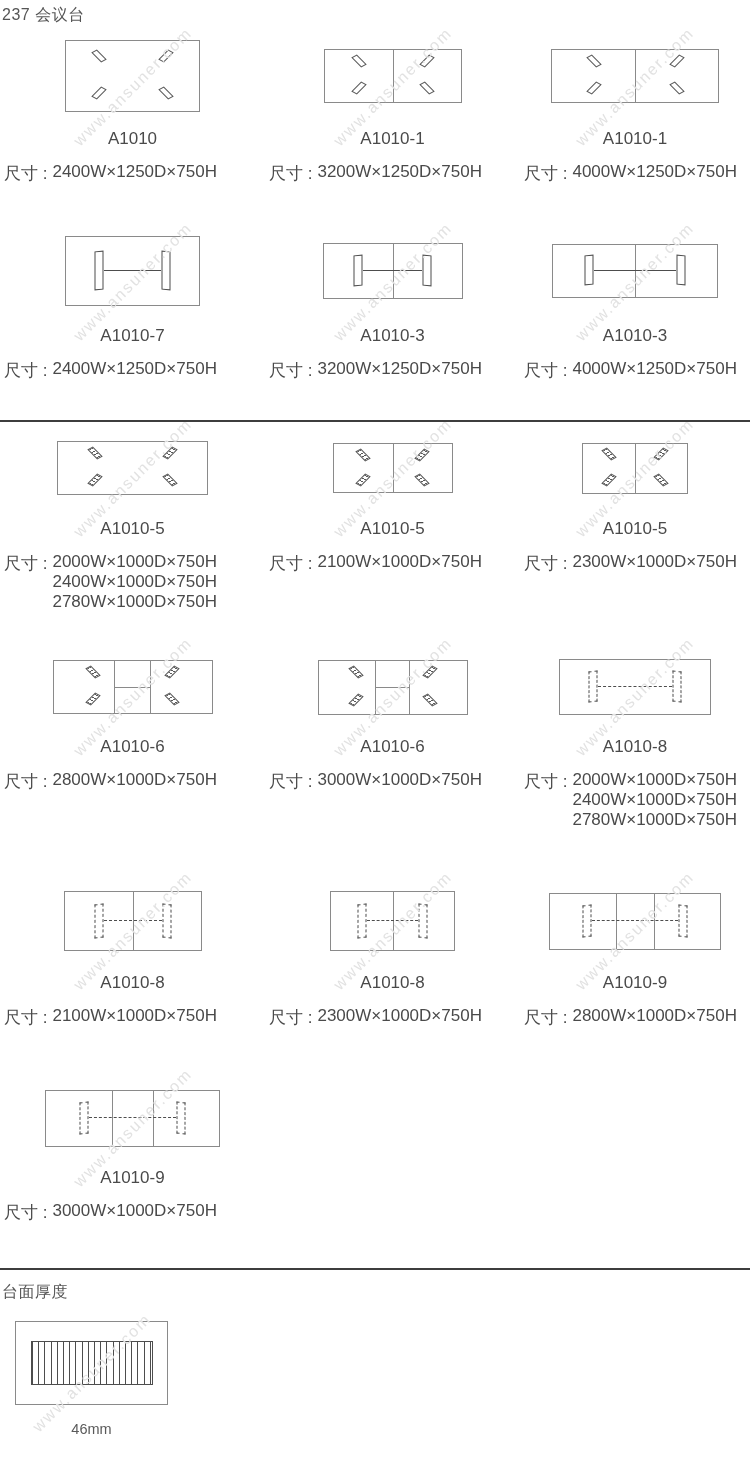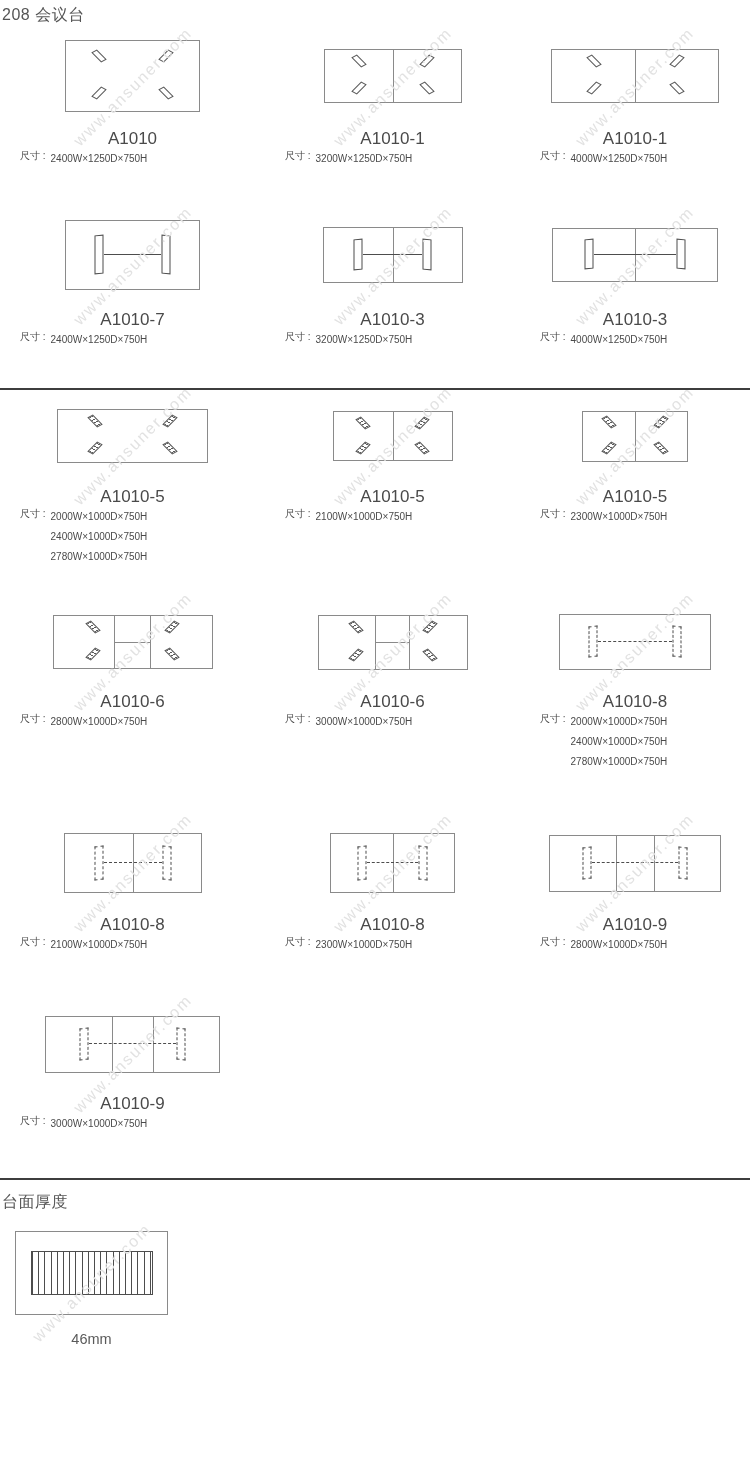--- a/index.html
+++ b/index.html
@@ -28,21 +28,21 @@
   
   .fv { position: relative; border: 1px solid #8a8a8a; background: #fff; z-index: 1; }
   .fleg { position: absolute; top: 20%; height: 58%; width: 9px; border: 1px solid #4d4d4d; background: #fff; transform: translateX(-50%); z-index: 2; }
   .fleg.l { transform: translateX(-50%) skewY(-6deg); }
   .fleg.r { transform: translateX(-50%) skewY(6deg); }
   .beam { position: absolute; top: 49%; height: 0; border-top: 1px solid #4d4d4d; z-index: 1; }
   .fv.dashed .fleg { border-style: dashed; }
   .fv.dashed .beam { border-top-style: dashed; }
 
   .model { margin-top: 9px; text-align: center; font-size: 17px; color: #4a4a4a; }
-  .sizes { display: flex; padding-left: 20px; font-size: 10px; color: #4a4a4a; }
+  .sizes { margin-top: 13px; display: flex; padding-left: 4px; font-size: 17px; color: #4a4a4a; }
   .sizes .prefix { margin-right: 5px; white-space: nowrap; }
   .size-lines { display: flex; flex-direction: column; }
   .size-lines span { line-height: 20px; white-space: nowrap; }
 
   .divider { height: 0; border-top: 2px solid #3d3d3d; }
 
   
   .s1 .row1 { margin-top: 6px; }
   .s1 .row1 .dwrap { height: 88px; }
   .s1 .row2 { margin-top: 40px; }
@@ -65,21 +65,21 @@
   .thick-outer { position: relative; width: 153px; height: 84px; border: 1px solid #8a8a8a; background: #fff; display: flex; align-items: center; justify-content: center; z-index: 1; }
   .thick-hatch { width: 122px; height: 44px; border: 1px solid #4d4d4d; background: repeating-linear-gradient(90deg, #4d4d4d 0 1px, #fff 1px 6.2px); }
   .thick-label { margin: 16px 0 0 15px; width: 153px; text-align: center; font-size: 14.5px; color: #5a5a5a; }
 </style>
 </head>
 <body>
 
 <div class="page">
 
   <div class="s1">
-    <h2 class="sec-title">208 会议台</h2>
+    <h2 class="sec-title">237 会议台</h2>
 
     <div class="row row1">
 
       <div class="cell">
         <div class="dwrap">
           <span class="wm">www.ansuner.com</span>
           <div class="tv outline" style="width:135px;height:72px">
             <span class="leg tl"></span>
             <span class="leg tr"></span>
             <span class="leg bl"></span>

